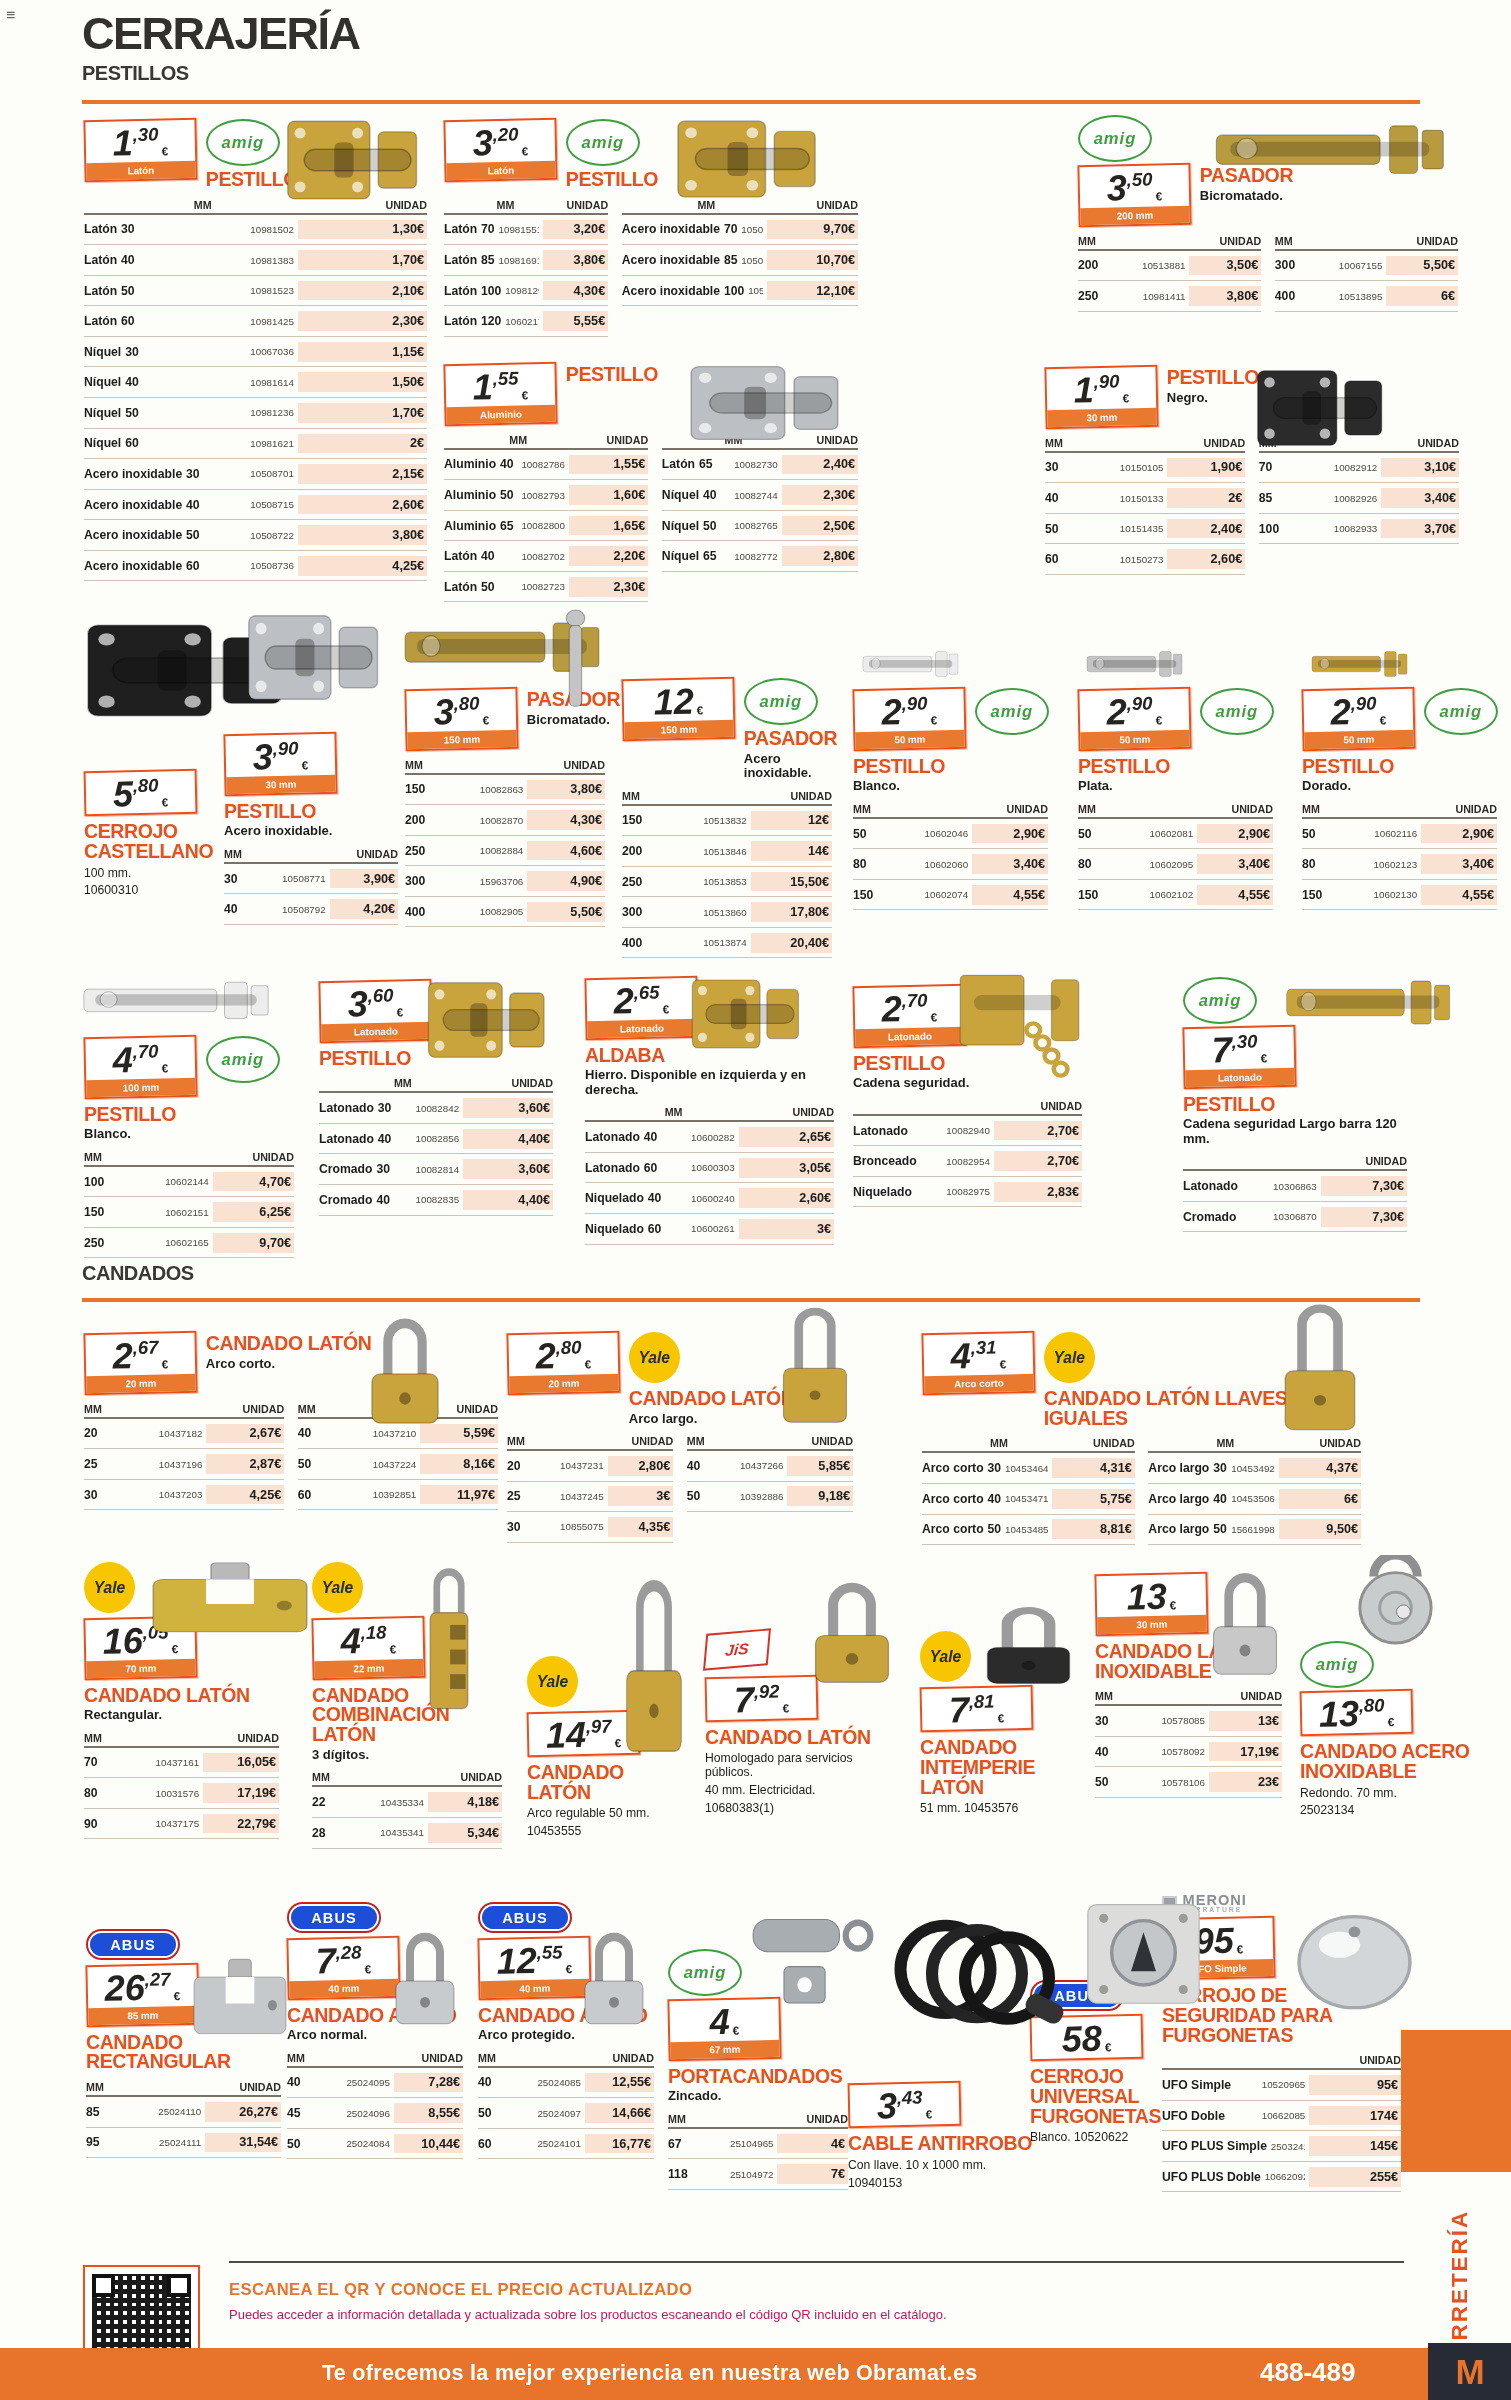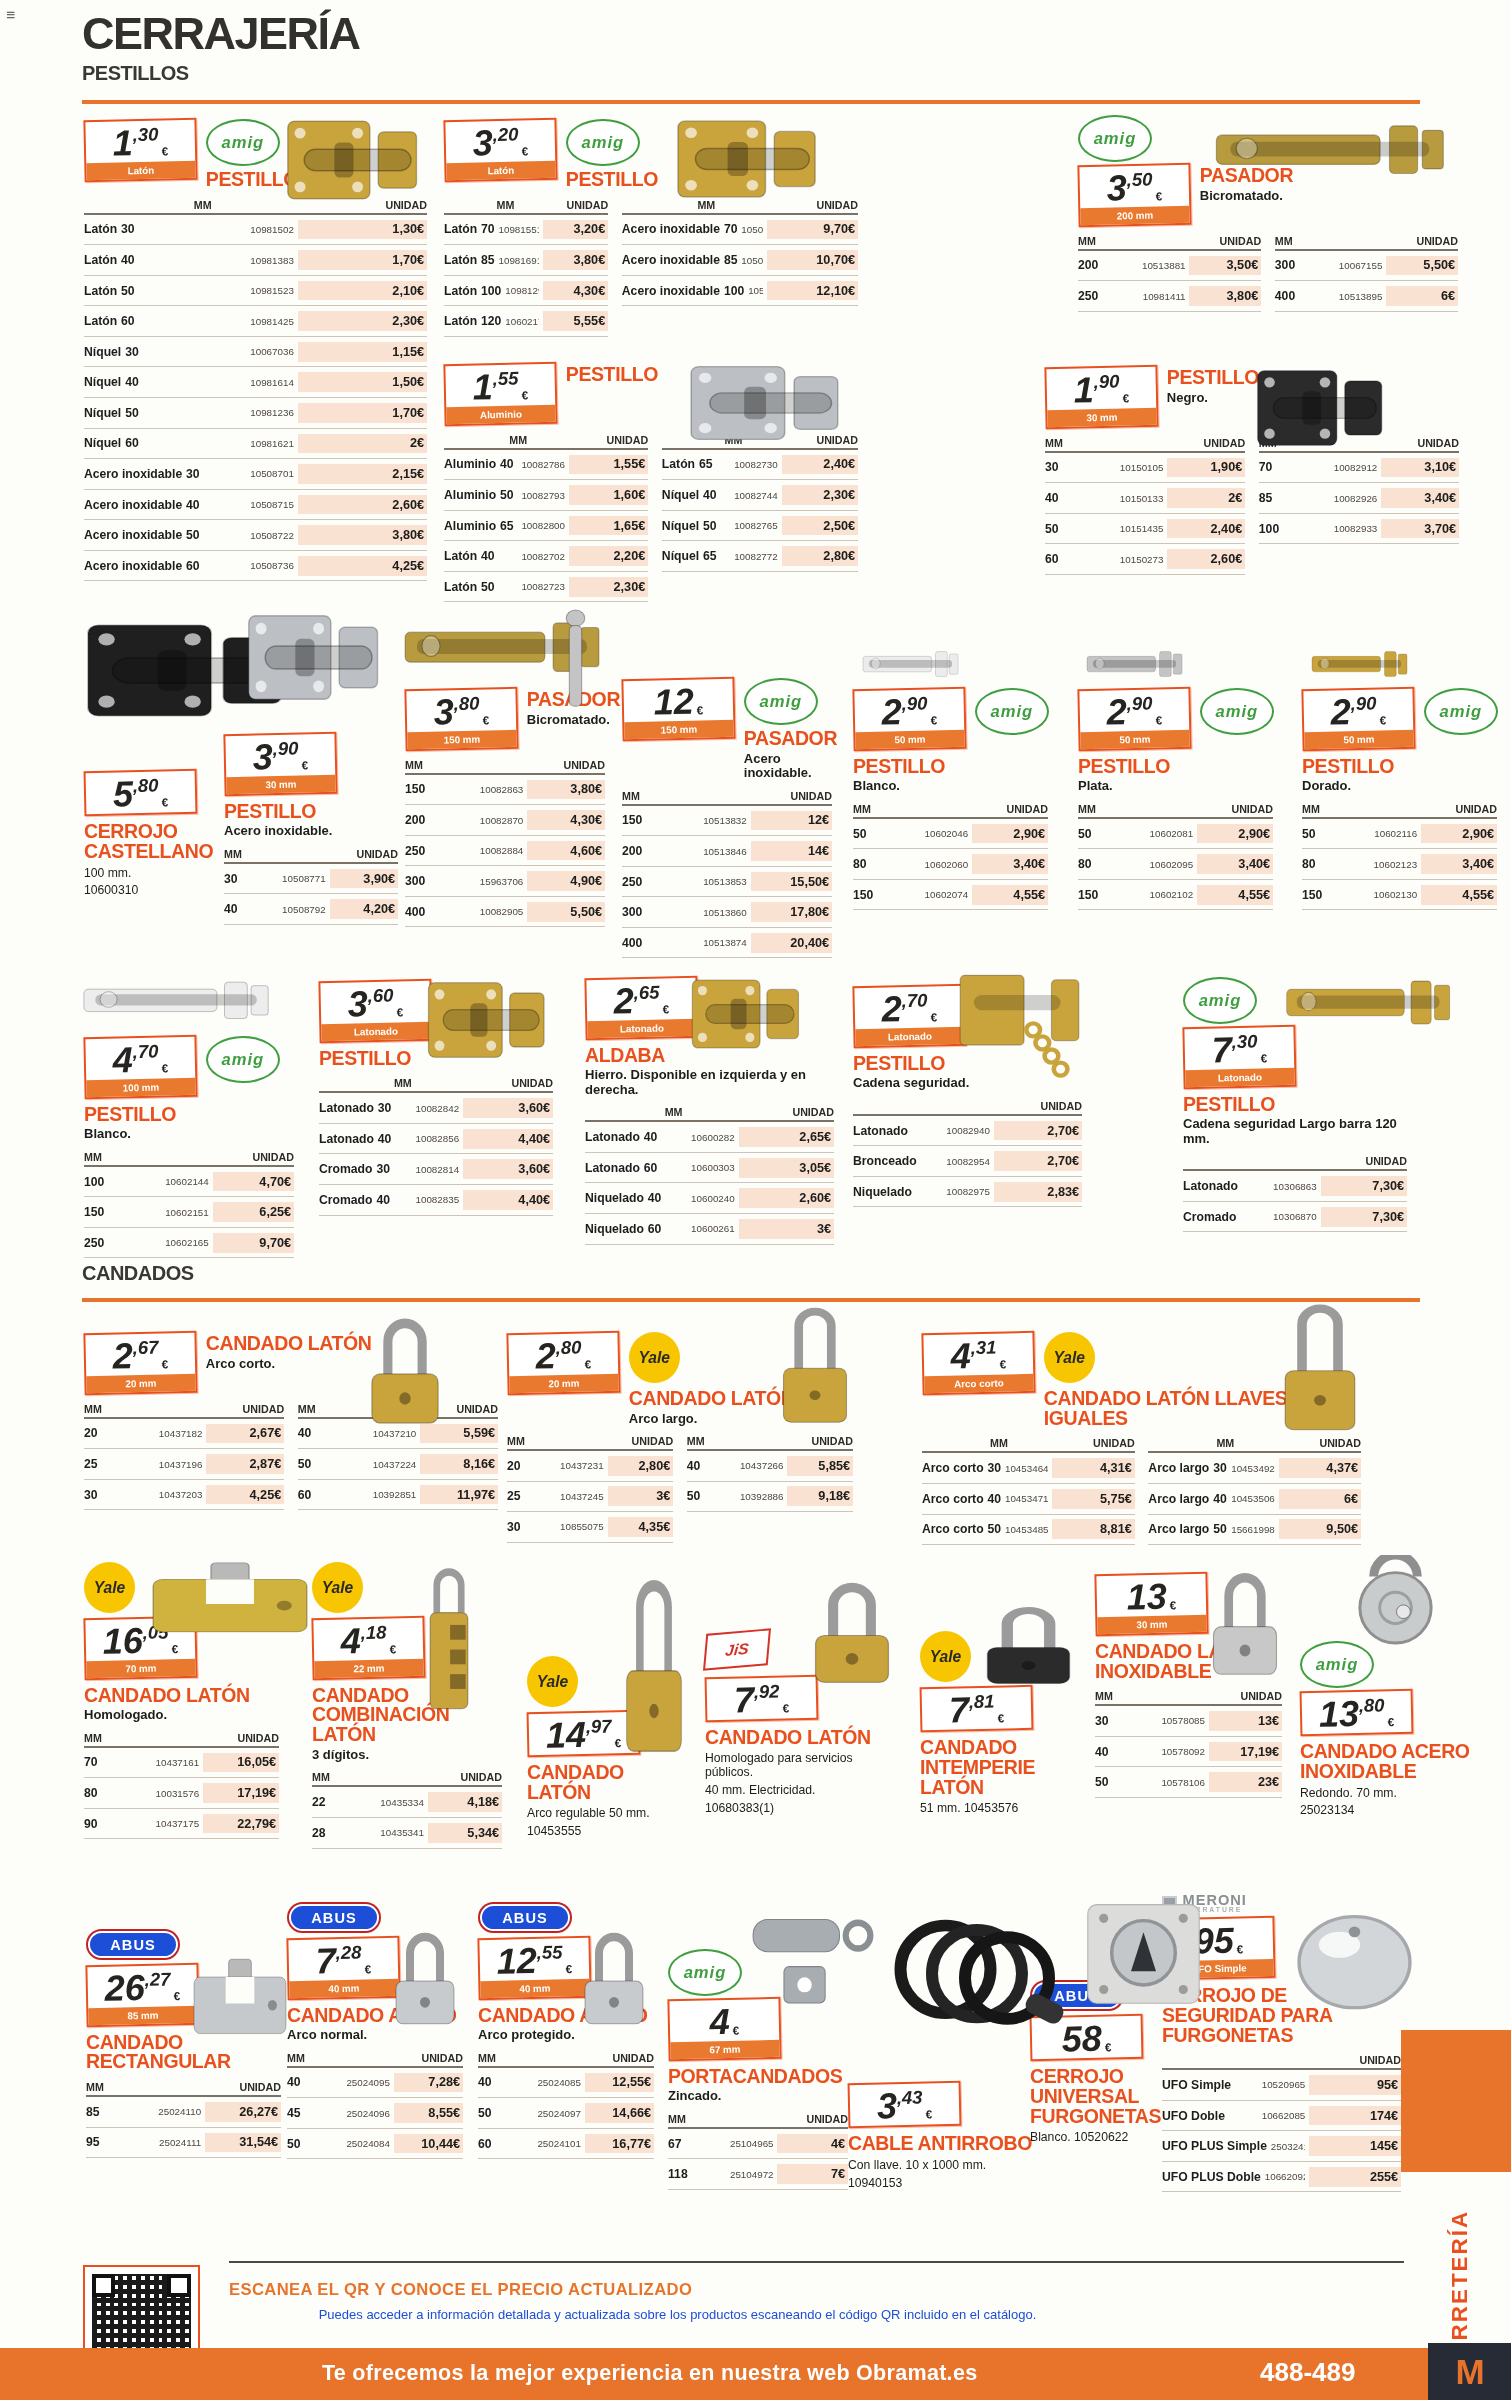--- a/index.html
+++ b/index.html
@@ -37,21 +37,21 @@
   .code{margin-left:auto;font-size:9.8px;color:#4d473f;overflow:hidden;}
   .price{background:#f9e2d2;font-weight:800;font-size:12.7px;color:#1d1d1b;text-align:right;width:36%;min-width:49px;padding:2.9px 2.9px;flex:none;}
   .img{position:absolute;}
   .tab-rect{position:absolute;background:#e8742c;}
   .tab-text{position:absolute;writing-mode:vertical-rl;transform:rotate(180deg);color:#e8501e;font-weight:900;font-size:22.4px;letter-spacing:2px;}
   .qr{position:absolute;border:2.9px solid #e8501e;background:#fff;padding:6.8px;}
   .qr-in{width:99px;height:99px;position:relative;background-image:repeating-linear-gradient(90deg,#1a1a1a 0 4.9px,transparent 4.9px 8.8px),repeating-linear-gradient(0deg,#1a1a1a 0 4.9px,#fff 4.9px 8.8px);}
   .qr-c{position:absolute;width:23.4px;height:23.4px;background:#fff;border:4.9px solid #111;box-sizing:border-box;}
   .qr-rule{position:absolute;height:2px;background:#4a4a4a;}
   .qr-headline{position:absolute;color:#e8742c;font-weight:800;font-size:16.6px;letter-spacing:0.4px;}
-  .qr-body{position:absolute;color:#1d4ed8;font-size:13px;width:897px;text-align:center;}
+  .qr-body{position:absolute;color:#be185d;font-size:13px;width:897px;}
   .footer{position:absolute;left:0;top:2348px;width:1512px;height:52px;background:#e8742c;}
   .footer-text{position:absolute;left:322px;top:2361px;color:#fff;font-weight:800;font-size:21.5px;letter-spacing:0.3px;}
   .footer-pages{position:absolute;left:1260px;top:2357px;color:#fff;font-weight:900;font-size:26px;}
   .footer-logo{position:absolute;left:1428px;top:2343px;width:84px;height:58px;background:#262b36;color:#e8742c;display:flex;align-items:center;justify-content:center;font-weight:900;font-size:35px;}
 </style>
 </head>
 <body>
 
 <div id="canvas">
   <div class="menu-ico">≡</div>
@@ -1087,21 +1087,21 @@
             <div class="ptag-in">
               <span class="ti">16</span>
               <span class="td">,05</span>
               <span class="te">€</span>
             </div>
             <div class="ptag-band">70 mm</div>
           </div>
           <div class="head-stack"></div>
         </div>
         <div class="title" style="margin-top: 6.8px;">CANDADO LATÓN</div>
-        <div class="subtitle">Homologado.</div>
+        <div class="subtitle">Rectangular.</div>
         <div class="tables">
           <div class="ptable">
             <div class="thead">
               <span class="h-mm">MM</span>
               <span class="h-unit">UNIDAD</span>
             </div>
             <div class="trow">
               <span class="lbl">70</span>
               <span class="code">10437161</span>
               <span class="price">16,05€</span>

